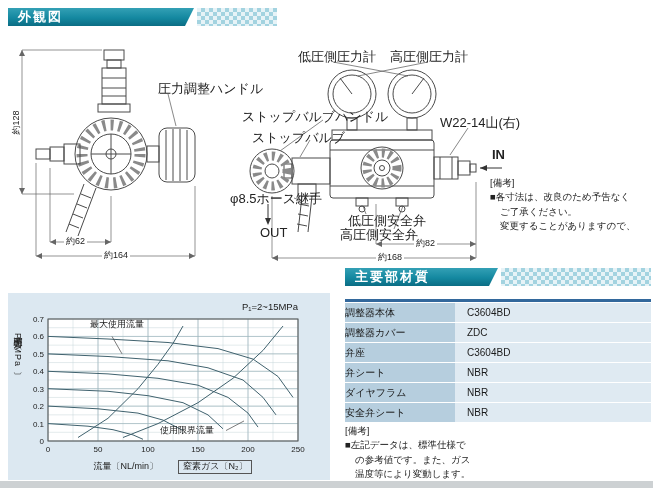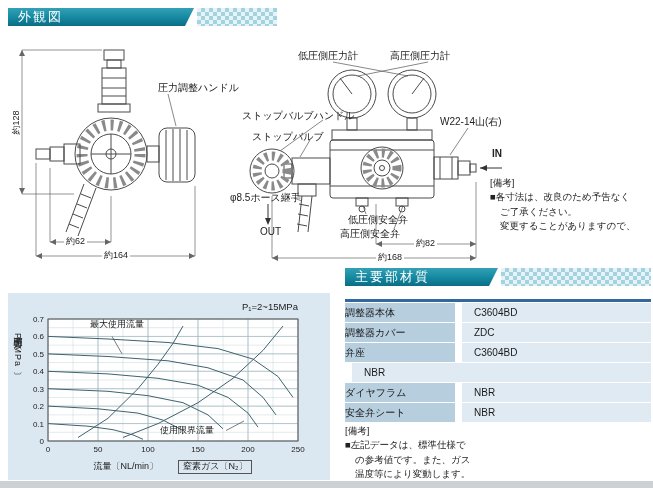--- a/index.html
+++ b/index.html
@@ -1,50 +1,50 @@
 <!DOCTYPE html>
 <html><head>
 <meta charset="utf-8">
 <style>
   *{margin:0;padding:0;box-sizing:border-box}
   html,body{width:653px;height:488px}
   body{font-family:"Liberation Sans","DejaVu Sans",sans-serif;background:#eef0f0}
   .page{position:relative;width:653px;height:488px;background:#ffffff;overflow:hidden;color:#1a1a1a}
 
   .hdr{position:absolute;display:flex;align-items:stretch;height:18px}
-  .band{color:#fff;font-size:13px;font-weight:normal;line-height:18px;padding-left:10px;letter-spacing:2px;
+  .band{color:#fff;font-size:13px;font-weight:bold;line-height:18px;padding-left:10px;letter-spacing:2px;
         background:linear-gradient(180deg,#33a0b5 0%,#1488a0 55%,#0b6d84 100%);
         clip-path:polygon(0 0,100% 0,calc(100% - 9px) 100%,0 100%)}
   .pattern{margin-left:3px;background-color:#e7f3f7;
         background-image:linear-gradient(45deg,#a3d3e0 25%,transparent 25%,transparent 75%,#a3d3e0 75%),
                          linear-gradient(45deg,#a3d3e0 25%,transparent 25%,transparent 75%,#a3d3e0 75%);
         background-size:8px 8px;background-position:0 0,4px 4px}
 
   .drawing{position:absolute}
   .drawing svg{position:absolute;left:0;top:0}
-  .lbl{position:absolute;font-size:10px;line-height:1.1;white-space:nowrap;color:#222}
+  .lbl{position:absolute;font-size:13px;line-height:1.1;white-space:nowrap;color:#222}
   .dim{position:absolute;font-size:9px;line-height:1;white-space:nowrap;color:#222;background:#fff;padding:0 2px}
   .vert{transform:rotate(-90deg)}
 
   .notes{position:absolute;font-size:9.5px;line-height:1.5;color:#222}
   .notes .indent{padding-left:10px}
 
   .panel{position:absolute;background:#dce8f1}
   #flow-chart{position:absolute;left:0;top:0}
   #chart-ylabel{position:absolute;left:3px;top:36px;writing-mode:vertical-rl;font-size:9px;letter-spacing:1px;color:#222}
   #chart-xlabel{position:absolute;left:40px;top:167px;width:250px;text-align:center;font-size:9px;color:#222}
   #chart-xlabel .boxed{border:1px solid #555;padding:0 4px;margin-left:20px;display:inline-block;line-height:1.3}
   .tick{font-size:8px;fill:#222}
   .ann{font-size:9px;fill:#222}
   .ctitle{font-size:9.5px;fill:#222}
 
   #mat-table{position:absolute;left:345px;top:299px;width:306px;border-top:3px solid #33689c}
   .mat-row{display:flex;margin-top:1px;height:19px}
   .mat-label{width:110px;background:#b6cede;font-size:10px;line-height:19px;padding-left:0}
-  .mat-value{flex:1;background:#dfeaf2;font-size:10px;line-height:19px;padding-left:12px;margin-left:7px}
+  .mat-value{flex:1;background:#dfeaf2;font-size:10px;line-height:19px;padding-left:12px;margin-left:0}
 
   #footer-strip{position:absolute;left:0;top:481px;width:653px;height:7px;background:#cdd1d3}
 </style>
 </head>
 <body>
 
 <div class="page">
 
   <div class="hdr" style="left:8px;top:8px">
     <div class="band" style="width:186px">外観図</div>
@@ -292,20 +292,21 @@
     </div>
     <div class="mat-row">
       <div class="mat-label">調整器カバー</div>
       <div class="mat-value">ZDC</div>
     </div>
     <div class="mat-row">
       <div class="mat-label">弁座</div>
       <div class="mat-value">C3604BD</div>
     </div>
     <div class="mat-row">
+      <div class="mat-label">弁シート</div>
       <div class="mat-value">NBR</div>
     </div>
     <div class="mat-row">
       <div class="mat-label">ダイヤフラム</div>
       <div class="mat-value">NBR</div>
     </div>
     <div class="mat-row">
       <div class="mat-label">安全弁シート</div>
       <div class="mat-value">NBR</div>
     </div>

